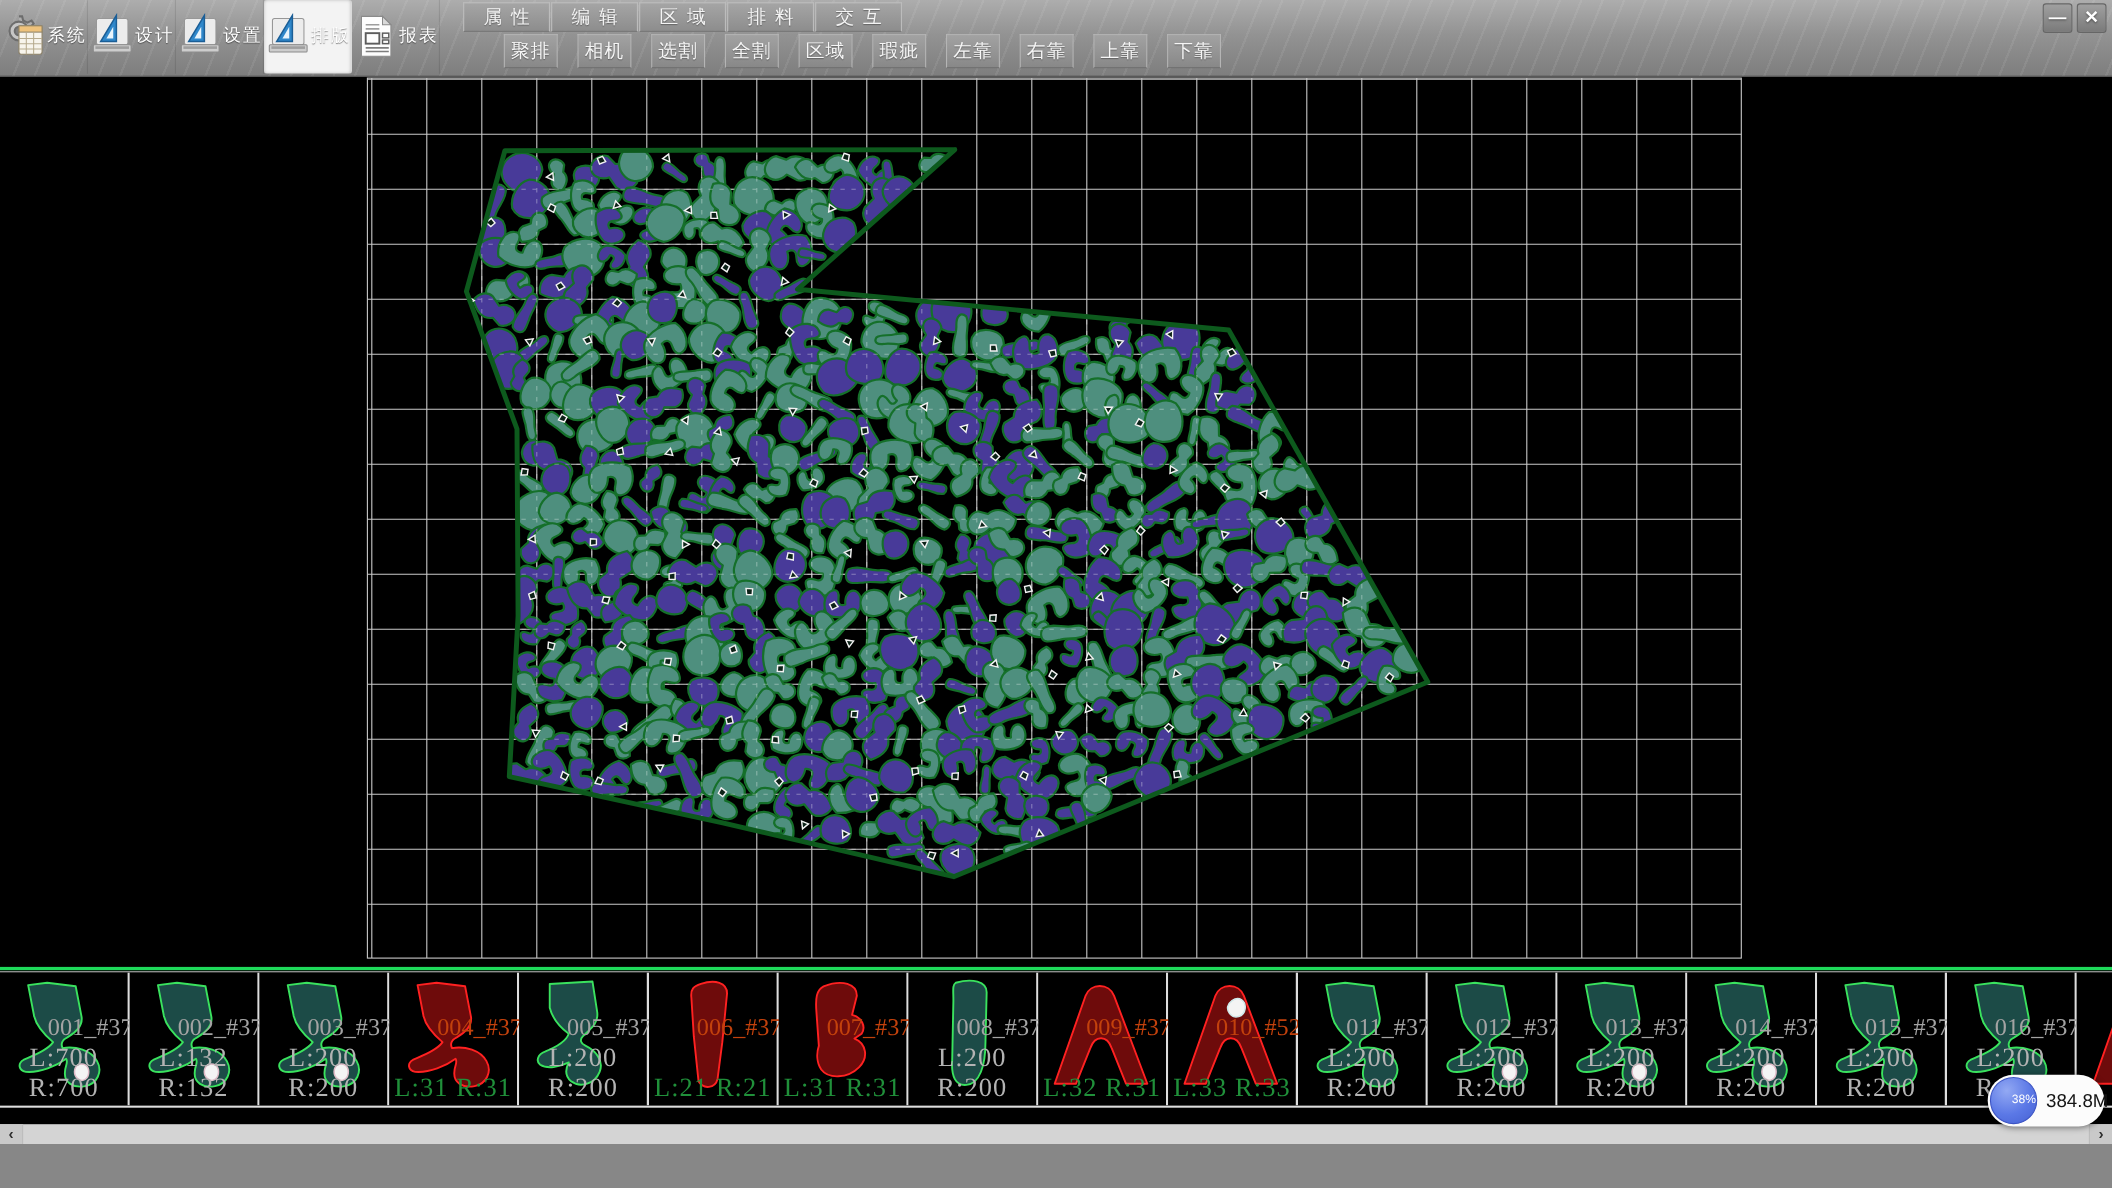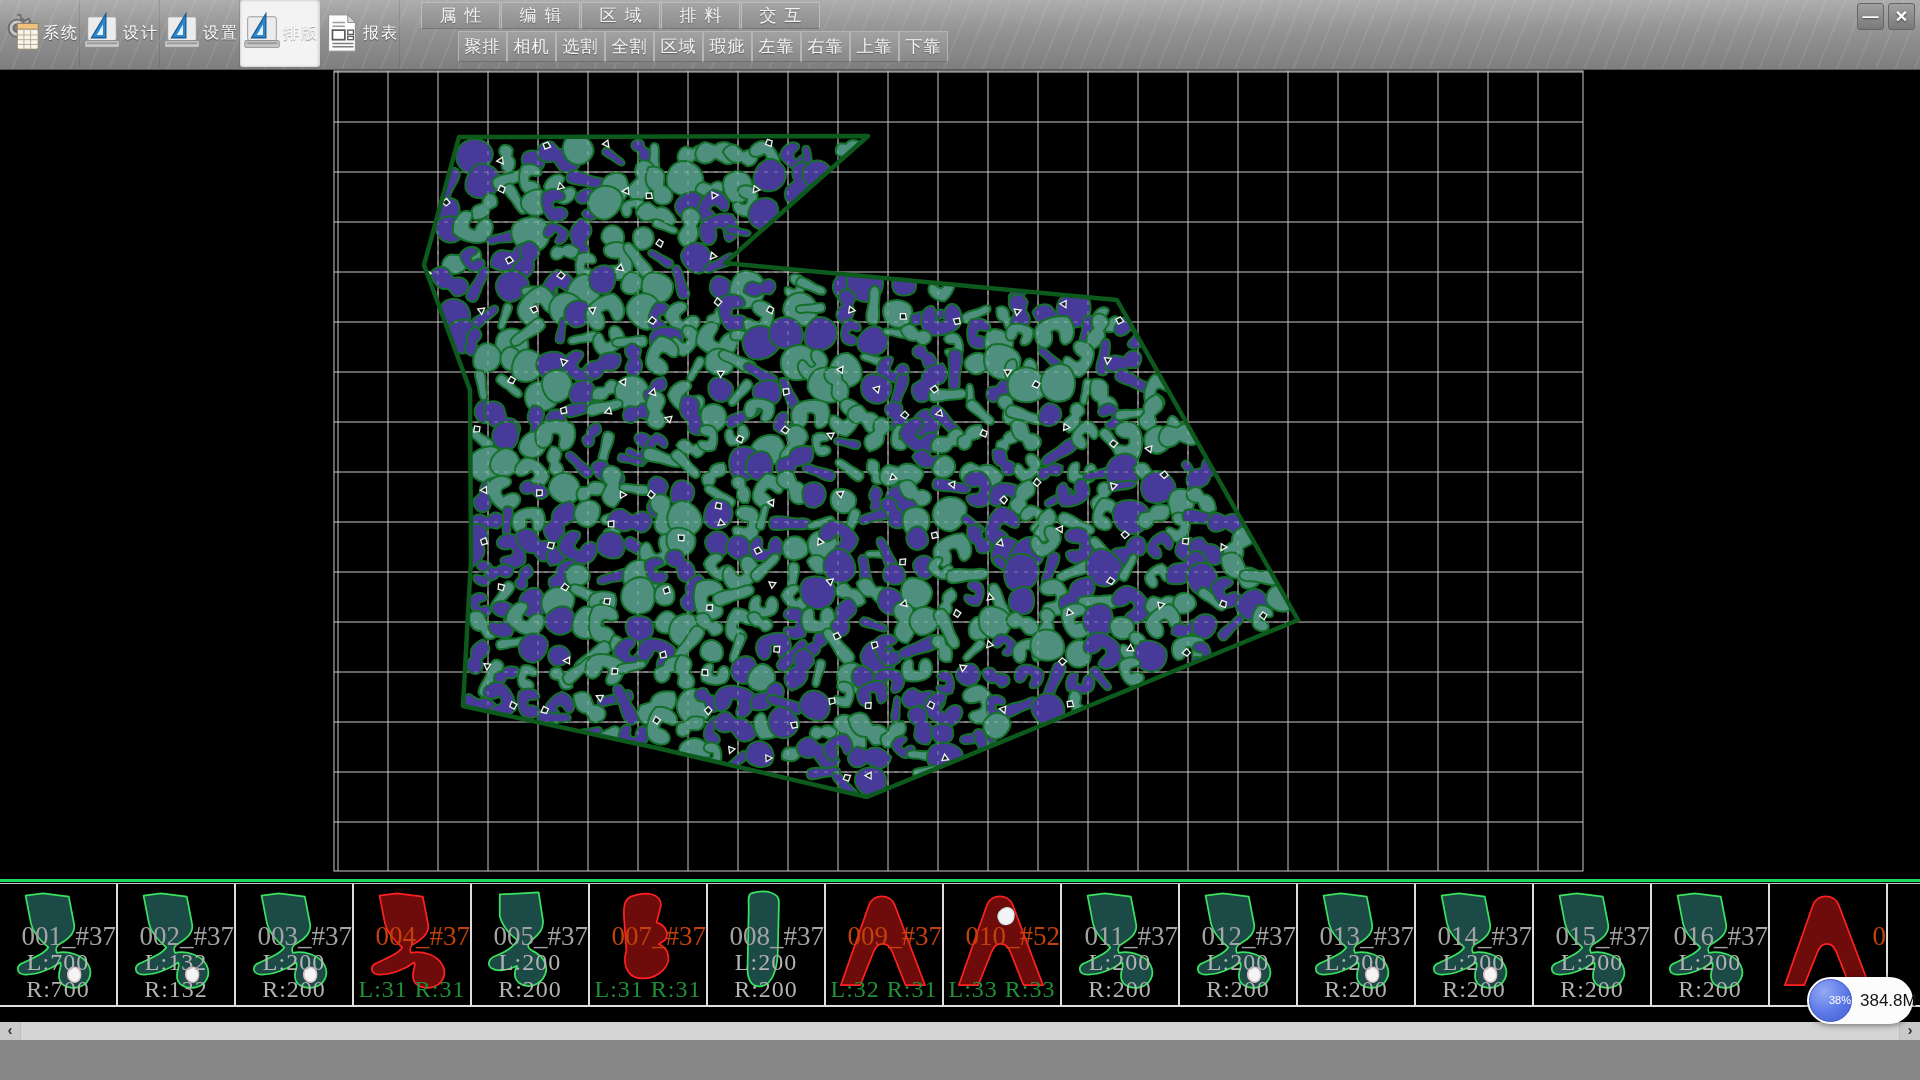--- a/index.html
+++ b/index.html
@@ -20,21 +20,21 @@
   .nav-btn.active{background:#f3f3f3;border-radius:3px;box-shadow:inset 0 0 3px rgba(0,0,0,.25);}
   .nav-btn .nav-icon{width:42px;height:42px;}
   .nav-btn .nav-label{font-size:16px;color:#ffffff;text-shadow:0 1px 1px rgba(0,0,0,.45);
     letter-spacing:2px;line-height:19px;}
   .tabs{position:absolute;left:421px;top:2px;display:flex;gap:1px;}
   .tab{width:79px;height:27px;line-height:26px;text-align:center;box-sizing:border-box;
     color:#f4f4f4;font-size:17px;letter-spacing:8px;text-indent:8px;
     background:linear-gradient(#a5a5a5,#8d8d8d);
     border:1px solid #bcbcbc;border-bottom-color:#767676;
     text-shadow:0 1px 1px rgba(0,0,0,.35);}
-  .tools{position:absolute;left:421px;top:31px;display:flex;gap:0;padding-left:37px;}
+  .tools{position:absolute;left:421px;top:31px;display:flex;gap:18px;padding-left:37px;}
   .tool{width:49px;height:31px;line-height:30px;text-align:center;box-sizing:border-box;
     color:#f6f6f6;font-size:17px;letter-spacing:1px;
     background:linear-gradient(#a2a2a2,#888888);
     border:1px solid #b5b5b5;border-bottom-color:#707070;
     text-shadow:0 1px 1px rgba(0,0,0,.35);}
   .winbtns{position:absolute;top:3px;right:5px;display:flex;gap:4px;}
   .winbtn{width:27px;height:27px;border-radius:3px;text-align:center;line-height:26px;
     color:#fff;font-weight:bold;font-size:16px;
     background:linear-gradient(#a0a0a0,#7a7a7a);border:1px solid #666;box-sizing:border-box;
     text-shadow:0 1px 2px rgba(0,0,0,.5);}
@@ -43,22 +43,22 @@
   #canvas-area{position:absolute;top:70px;left:0;width:1920px;height:809px;background:#000;}
 
   
   .green-line{position:absolute;top:879px;left:0;width:1920px;height:3px;background:#1eda5a;}
   .cells{position:absolute;top:883px;left:0;width:1920px;height:121px;display:flex;
     overflow:hidden;background:#000;border-top:1px solid #c9c9c9;
     border-bottom:2px solid #dedede;box-sizing:content-box;}
   .cell{flex:0 0 118px;position:relative;box-sizing:border-box;border-right:2px solid #dedede;
     background:#000;}
   .cell svg{position:absolute;left:4px;top:2px;}
-  .cell .num{position:absolute;top:37px;left:0;width:100%;text-align:right;
-    font-family:"Liberation Serif",serif;font-size:27px;letter-spacing:0px;}
+  .cell .num{position:absolute;top:37px;left:0;width:100%;text-align:center;
+    font-family:"Liberation Serif",serif;font-size:22px;letter-spacing:0px;padding-left:24px;}
   .cell .info{position:absolute;bottom:2px;left:0;width:100%;text-align:center;
     font-family:"Liberation Serif",serif;font-size:24px;letter-spacing:1px;}
   .num.gray{color:#a3a3a3;} .info.gray{color:#b3b3b3;}
   .num.green{color:#c2410c;} .info.green{color:#20903a;}
 
   
   .hscroll{position:absolute;top:1022px;left:0;width:1920px;height:18px;background:#d4d4d4;}
   .hscroll .sbtn{position:absolute;top:0;width:20px;height:18px;background:#c9c9c9;
     color:#2e2e2e;font-size:14px;font-weight:bold;text-align:center;line-height:17px;}
   .hscroll .sbtn.left{left:0;border-right:1px solid #bdbdbd;}
@@ -913,20 +913,27 @@
       </div>
       <div class="cell">
         <svg width="108" height="112" viewBox="0 0 100 100">
           <path d="M22,6 L58,4 L62,30 C63,40 56,44 50,50 C47,53 48,56 52,58 C60,62 68,70 64,80 C60,90 48,94 40,88 C34,83 36,76 38,72 C30,76 20,78 14,74 C10,71 12,65 18,63 C28,59 36,54 38,48 C30,42 24,34 22,26 Z" fill="#1c4b47" stroke="#3ae25e" stroke-width="1.6" stroke-linejoin="round"></path>
         </svg>
         <div class="num gray">005_#37</div>
         <div class="info gray">L:200 R:200</div>
       </div>
       <div class="cell">
         <svg width="108" height="112" viewBox="0 0 100 100">
+          <path d="M40,6 C52,2 62,5 62,14 L58,55 L54,86 C52,94 42,95 38,88 L34,50 L32,18 C31,10 34,8 40,6 Z" fill="#6e0b0b" stroke="#ff2121" stroke-width="1.6" stroke-linejoin="round"></path>
+        </svg>
+        <div class="num green">006_#37</div>
+        <div class="info green">L:21 R:21</div>
+      </div>
+      <div class="cell">
+        <svg width="108" height="112" viewBox="0 0 100 100">
           <path d="M34,8 C50,2 62,6 62,16 L58,32 C66,34 70,42 66,48 L60,52 C70,56 72,68 64,76 C54,86 38,86 32,78 C28,72 28,64 30,58 L28,30 C27,18 28,11 34,8 Z" fill="#6e0b0b" stroke="#ff2121" stroke-width="1.6" stroke-linejoin="round"></path>
         </svg>
         <div class="num green">007_#37</div>
         <div class="info green">L:31 R:31</div>
       </div>
       <div class="cell">
         <svg width="108" height="112" viewBox="0 0 100 100">
           <path d="M36,5 C50,1 62,4 62,13 L61,55 C61,75 56,90 45,91 C36,92 32,84 33,70 L34,20 C34,11 33,7 36,5 Z" fill="#1c4b47" stroke="#3ae25e" stroke-width="1.6" stroke-linejoin="round"></path>
         </svg>
         <div class="num gray">008_#37</div>

